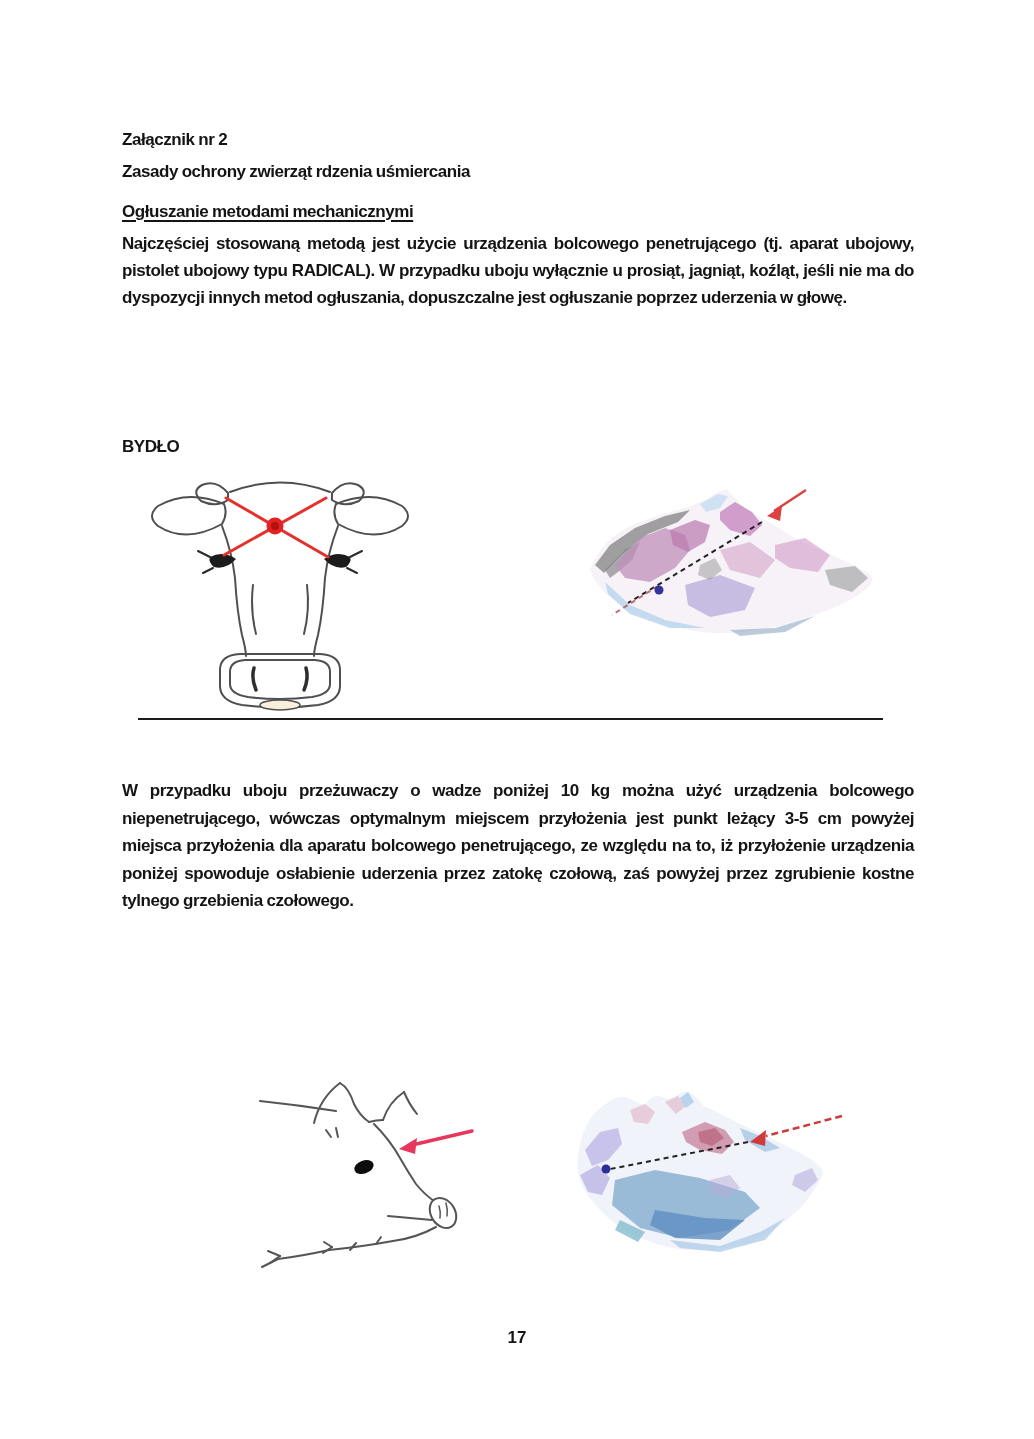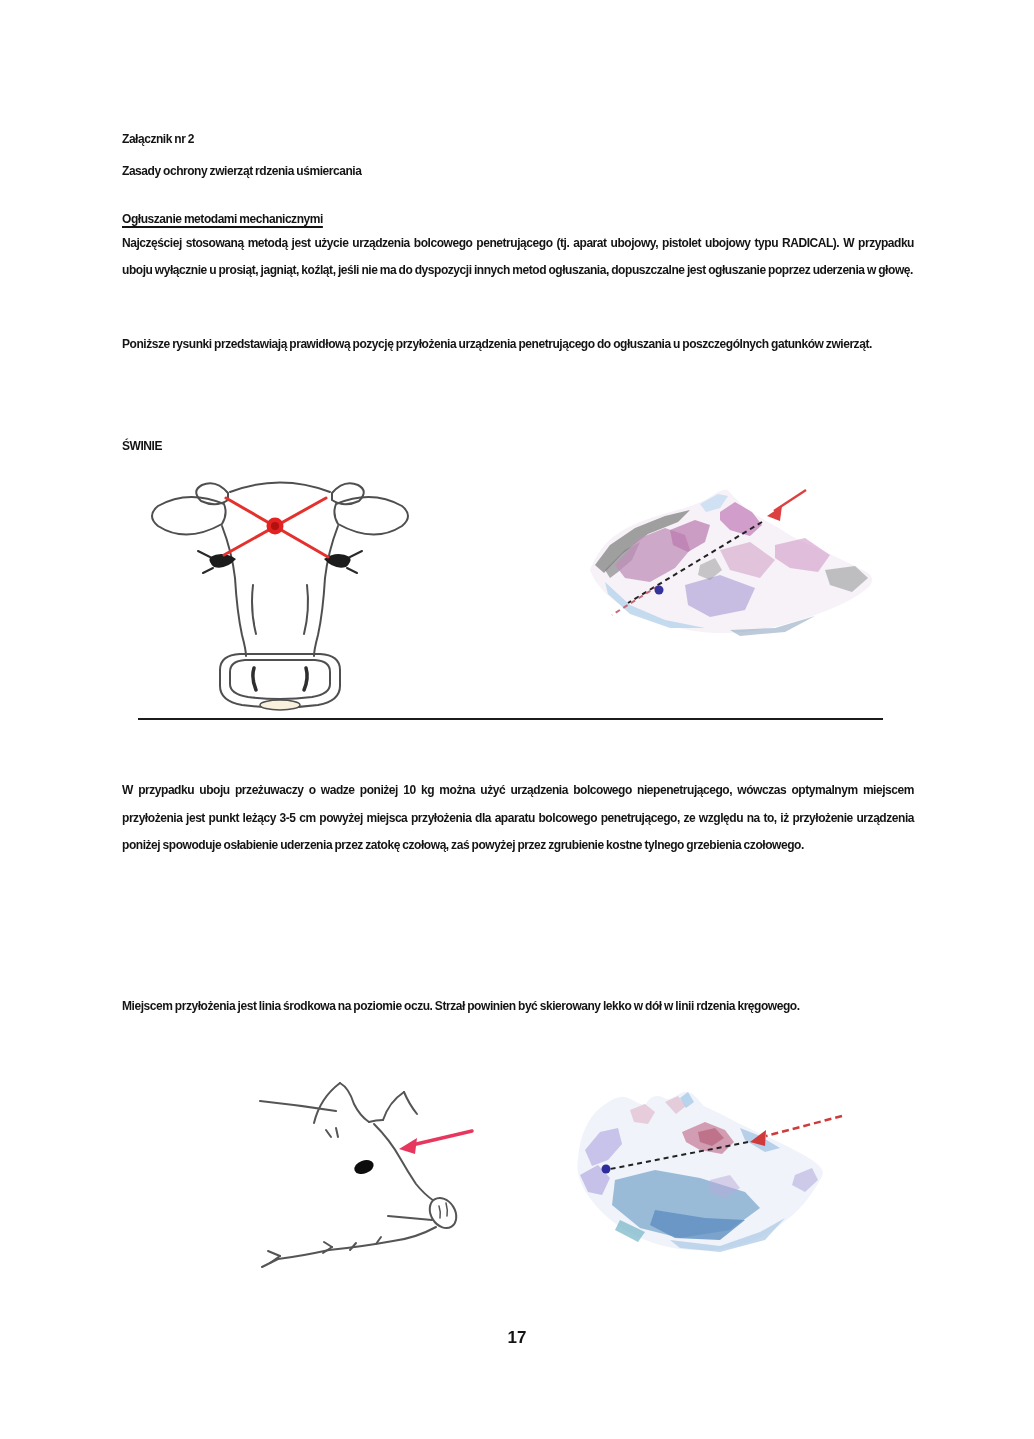--- a/index.html
+++ b/index.html
@@ -2,42 +2,41 @@
 <html><head>
 <meta charset="utf-8">
 <style>
   html,body{margin:0;padding:0;background:#ffffff;}
   .page{
     position:relative;width:1034px;height:1439px;background:#ffffff;overflow:hidden;
     font-family:"Liberation Sans",sans-serif;color:#141414;font-weight:700;
   }
   .abs{position:absolute;}
   .txt{
-    font-size:12px;line-height:27px;letter-spacing:-0.45px;word-spacing:-0.5px;
+    font-size:17px;line-height:27px;letter-spacing:-0.45px;word-spacing:-0.5px;
     width:792px;left:122px;
   }
   .just{text-align:justify;}
   .underline{text-decoration:underline;text-decoration-thickness:2px;text-underline-offset:3px;}
   .rule{position:absolute;height:2px;background:#1c1c1c;}
   .pagenum{position:absolute;left:0;width:1034px;text-align:center;font-size:17px;}
   svg{display:block;}
 </style>
 </head>
 <body>
 
 <div class="page">
 
   <div class="abs txt" style="top:126px;">Załącznik nr 2</div>
   <div class="abs txt" style="top:158px;">Zasady ochrony zwierząt rdzenia uśmiercania</div>
-  <div class="abs txt underline" style="top:206px;width:auto;">Ogłuszanie metodami mechanicznymi</div>
+  <div class="abs txt underline" style="top:198px;width:auto;">Ogłuszanie metodami mechanicznymi</div>
 
   <div class="abs txt just" style="top:230px;">Najczęściej stosowaną metodą jest użycie urządzenia bolcowego penetrującego (tj. aparat ubojowy, pistolet ubojowy typu RADICAL). W przypadku uboju wyłącznie u prosiąt, jagniąt, koźląt, jeśli nie ma do dyspozycji innych metod ogłuszania, dopuszczalne jest ogłuszanie poprzez uderzenia w głowę.</div>
-  <div class="abs txt just" style="top:331px;">Poniższe rysunki przedstawiają prawidłową pozycję przyłożenia urządzenia penetrującego do ogłuszania u poszczególnych gatunków zwierząt.</div>
 
-  <div class="abs txt" style="top:433px;">ŚWINIE</div>
+  <div class="abs txt" style="top:433px;">BYDŁO</div>
 
   <svg class="abs" style="left:140px;top:460px;" width="280" height="260" viewBox="0 0 280 260">
     <g stroke="#4f4f4f" stroke-width="2" fill="none" stroke-linecap="round">
       <path d="M 90,32 Q 140,13 190,32"></path>
       <path d="M 88,33 Q 76,19 62,25 Q 51,31 61,41 Q 76,48 88,40 Z"></path>
       <path d="M 192,33 Q 204,19 218,25 Q 229,31 219,41 Q 204,48 192,40 Z"></path>
       <path d="M 84,44 Q 48,29 18,46 Q 6,56 18,66 Q 46,84 82,64 Q 88,54 84,44 Z"></path>
       <path d="M 196,44 Q 232,29 262,46 Q 274,56 262,66 Q 234,84 198,64 Q 192,54 196,44 Z"></path>
       <path d="M 82,66 Q 92,92 95,118 Q 97,152 102,175 Q 106,190 106,196"></path>
       <path d="M 198,66 Q 188,92 185,118 Q 183,152 178,175 Q 174,190 174,196"></path>
@@ -90,21 +89,20 @@
     <g>
       <line x1="236" y1="20" x2="204" y2="41" stroke="#dd4040" stroke-width="2.4"></line>
       <polygon points="197,46 212,36 210,51" fill="#dd4040"></polygon>
     </g>
   </svg>
 
   <div class="rule" style="top:718px;left:138px;width:745px;"></div>
 
   <div class="abs txt just" style="top:777px;line-height:27.5px;">W przypadku uboju przeżuwaczy o wadze poniżej 10 kg można użyć urządzenia bolcowego niepenetrującego, wówczas optymalnym miejscem przyłożenia jest punkt leżący 3-5 cm powyżej miejsca przyłożenia dla aparatu bolcowego penetrującego, ze względu na to, iż przyłożenie urządzenia poniżej spowoduje osłabienie uderzenia przez zatokę czołową, zaś powyżej przez zgrubienie kostne tylnego grzebienia czołowego.</div>
 
-  <div class="abs txt just" style="top:992px;line-height:28px;">Miejscem przyłożenia jest linia środkowa  na poziomie oczu. Strzał powinien być skierowany lekko w dół w linii rdzenia kręgowego.</div>
 
   <svg class="abs" style="left:250px;top:1060px;" width="260" height="230" viewBox="0 0 260 230">
     <g stroke="#555555" stroke-width="2" fill="none" stroke-linecap="round">
       <path d="M 10,41 Q 48,45 86,51"></path>
       <path d="M 64,63 Q 70,38 90,23"></path>
       <path d="M 90,23 Q 99,28 104,44 Q 110,56 119,62"></path>
       <path d="M 76,70 L 81,77"></path>
         <path d="M 86,68 L 88,77"></path>
       <path d="M 133,60 Q 139,42 154,32"></path>
       <path d="M 154,32 Q 159,44 167,54"></path>

